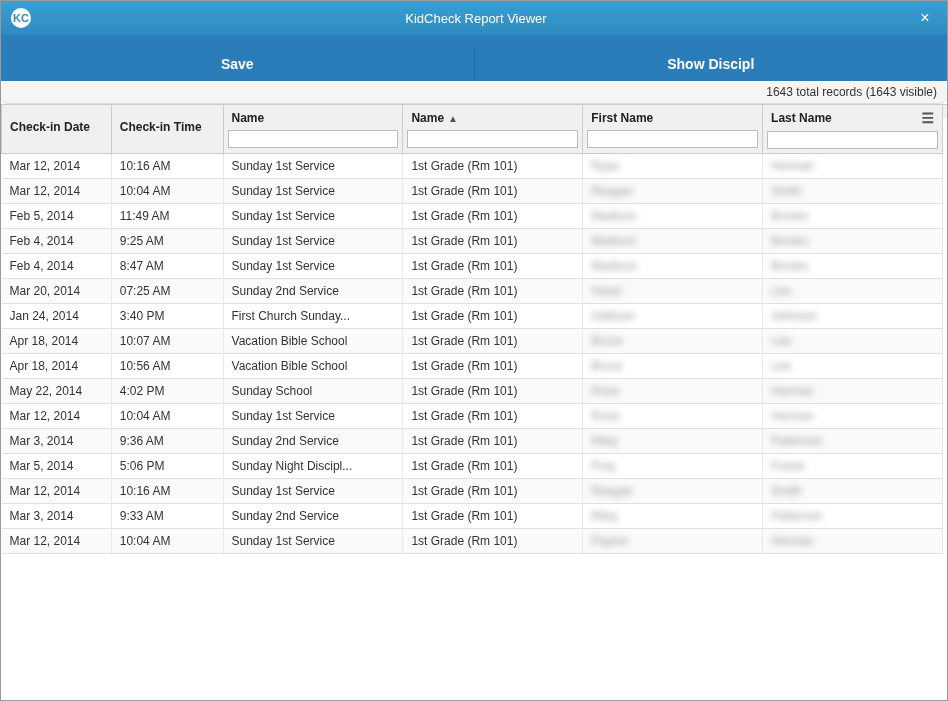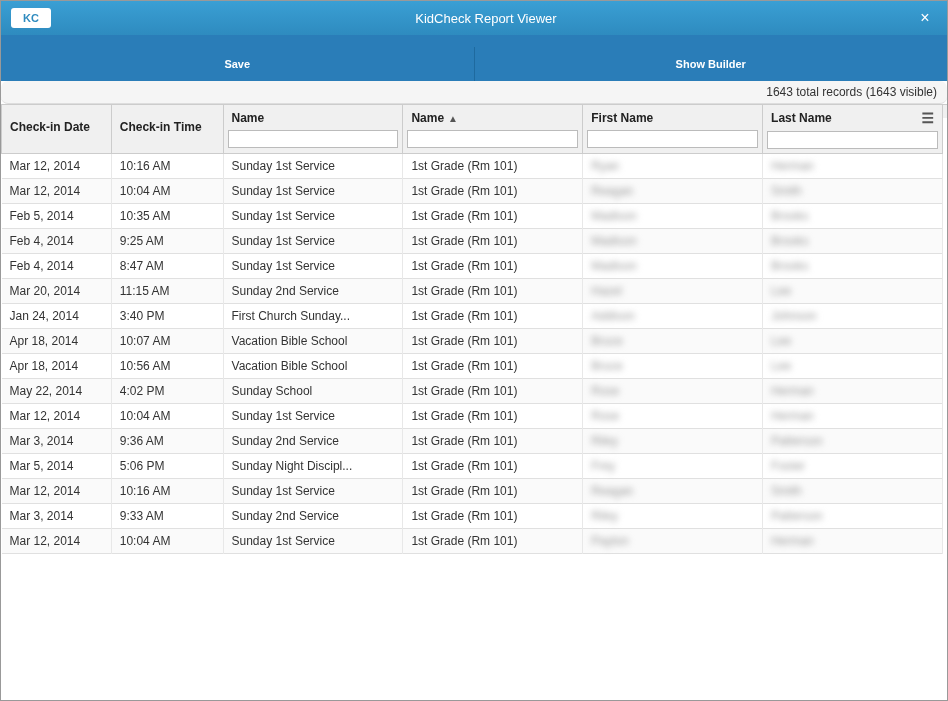--- a/index.html
+++ b/index.html
@@ -25,24 +25,24 @@
       background: linear-gradient(to bottom, #3a9fd4, #2e8bbf);
       color: white;
       height: 34px;
       display: flex;
       align-items: center;
       padding: 0 10px;
       flex-shrink: 0;
     }
 
     .title-bar-icon {
-      width: 40px;
+      width: 20px;
       height: 20px;
       background: #fff;
-      border-radius: 3px;
+      border-radius: 10px;
       margin-right: 8px;
       display: flex;
       align-items: center;
       justify-content: center;
       color: #2e8bbf;
       font-size: 11px;
       font-weight: bold;
       flex-shrink: 0;
     }
 
@@ -70,21 +70,21 @@
       height: 46px;
       flex-shrink: 0;
     }
 
     .toolbar-btn {
       flex: 1;
       display: flex;
       align-items: center;
       justify-content: center;
       color: white;
-      font-size: 11px;
+      font-size: 14px;
       font-weight: bold;
       cursor: pointer;
       border-right: 1px solid #1e6a9f;
       margin-top: 12px;
     }
 
     .toolbar-btn:last-child {
       border-right: none;
     }
 
@@ -212,21 +212,21 @@
     </div>
     <span class="title-bar-text">KidCheck Report Viewer</span>
     <div class="title-bar-close">×</div>
   </div>
 
   <div class="toolbar">
     <div class="toolbar-btn">
       <span>Save</span>
     </div>
     <div class="toolbar-btn">
-      <span>Show Builder</span>
+      <span>Show Discipl</span>
     </div>
   </div>
 
   <div class="status-bar">
     <span>1643 total records (1643 visible)</span>
   </div>
 
   <div class="table-container">
     <div class="table-scroll">
       <table>
@@ -292,21 +292,21 @@
             <tr>
               <td>Mar 12, 2014</td>
               <td>10:04 AM</td>
               <td>Sunday 1st Service</td>
               <td>1st Grade (Rm 101)</td>
               <td class="blurred">Reagan</td>
               <td class="blurred">Smith</td>
             </tr>
             <tr>
               <td>Feb 5, 2014</td>
-              <td>10:35 AM</td>
+              <td>11:49 AM</td>
               <td>Sunday 1st Service</td>
               <td>1st Grade (Rm 101)</td>
               <td class="blurred">Madison</td>
               <td class="blurred">Brooks</td>
             </tr>
             <tr>
               <td>Feb 4, 2014</td>
               <td>9:25 AM</td>
               <td>Sunday 1st Service</td>
               <td>1st Grade (Rm 101)</td>
@@ -316,21 +316,21 @@
             <tr>
               <td>Feb 4, 2014</td>
               <td>8:47 AM</td>
               <td>Sunday 1st Service</td>
               <td>1st Grade (Rm 101)</td>
               <td class="blurred">Madison</td>
               <td class="blurred">Brooks</td>
             </tr>
             <tr>
               <td>Mar 20, 2014</td>
-              <td>11:15 AM</td>
+              <td>07:25 AM</td>
               <td>Sunday 2nd Service</td>
               <td>1st Grade (Rm 101)</td>
               <td class="blurred">Hazel</td>
               <td class="blurred">Lee</td>
             </tr>
             <tr>
               <td>Jan 24, 2014</td>
               <td>3:40 PM</td>
               <td>First Church Sunday...</td>
               <td>1st Grade (Rm 101)</td>

